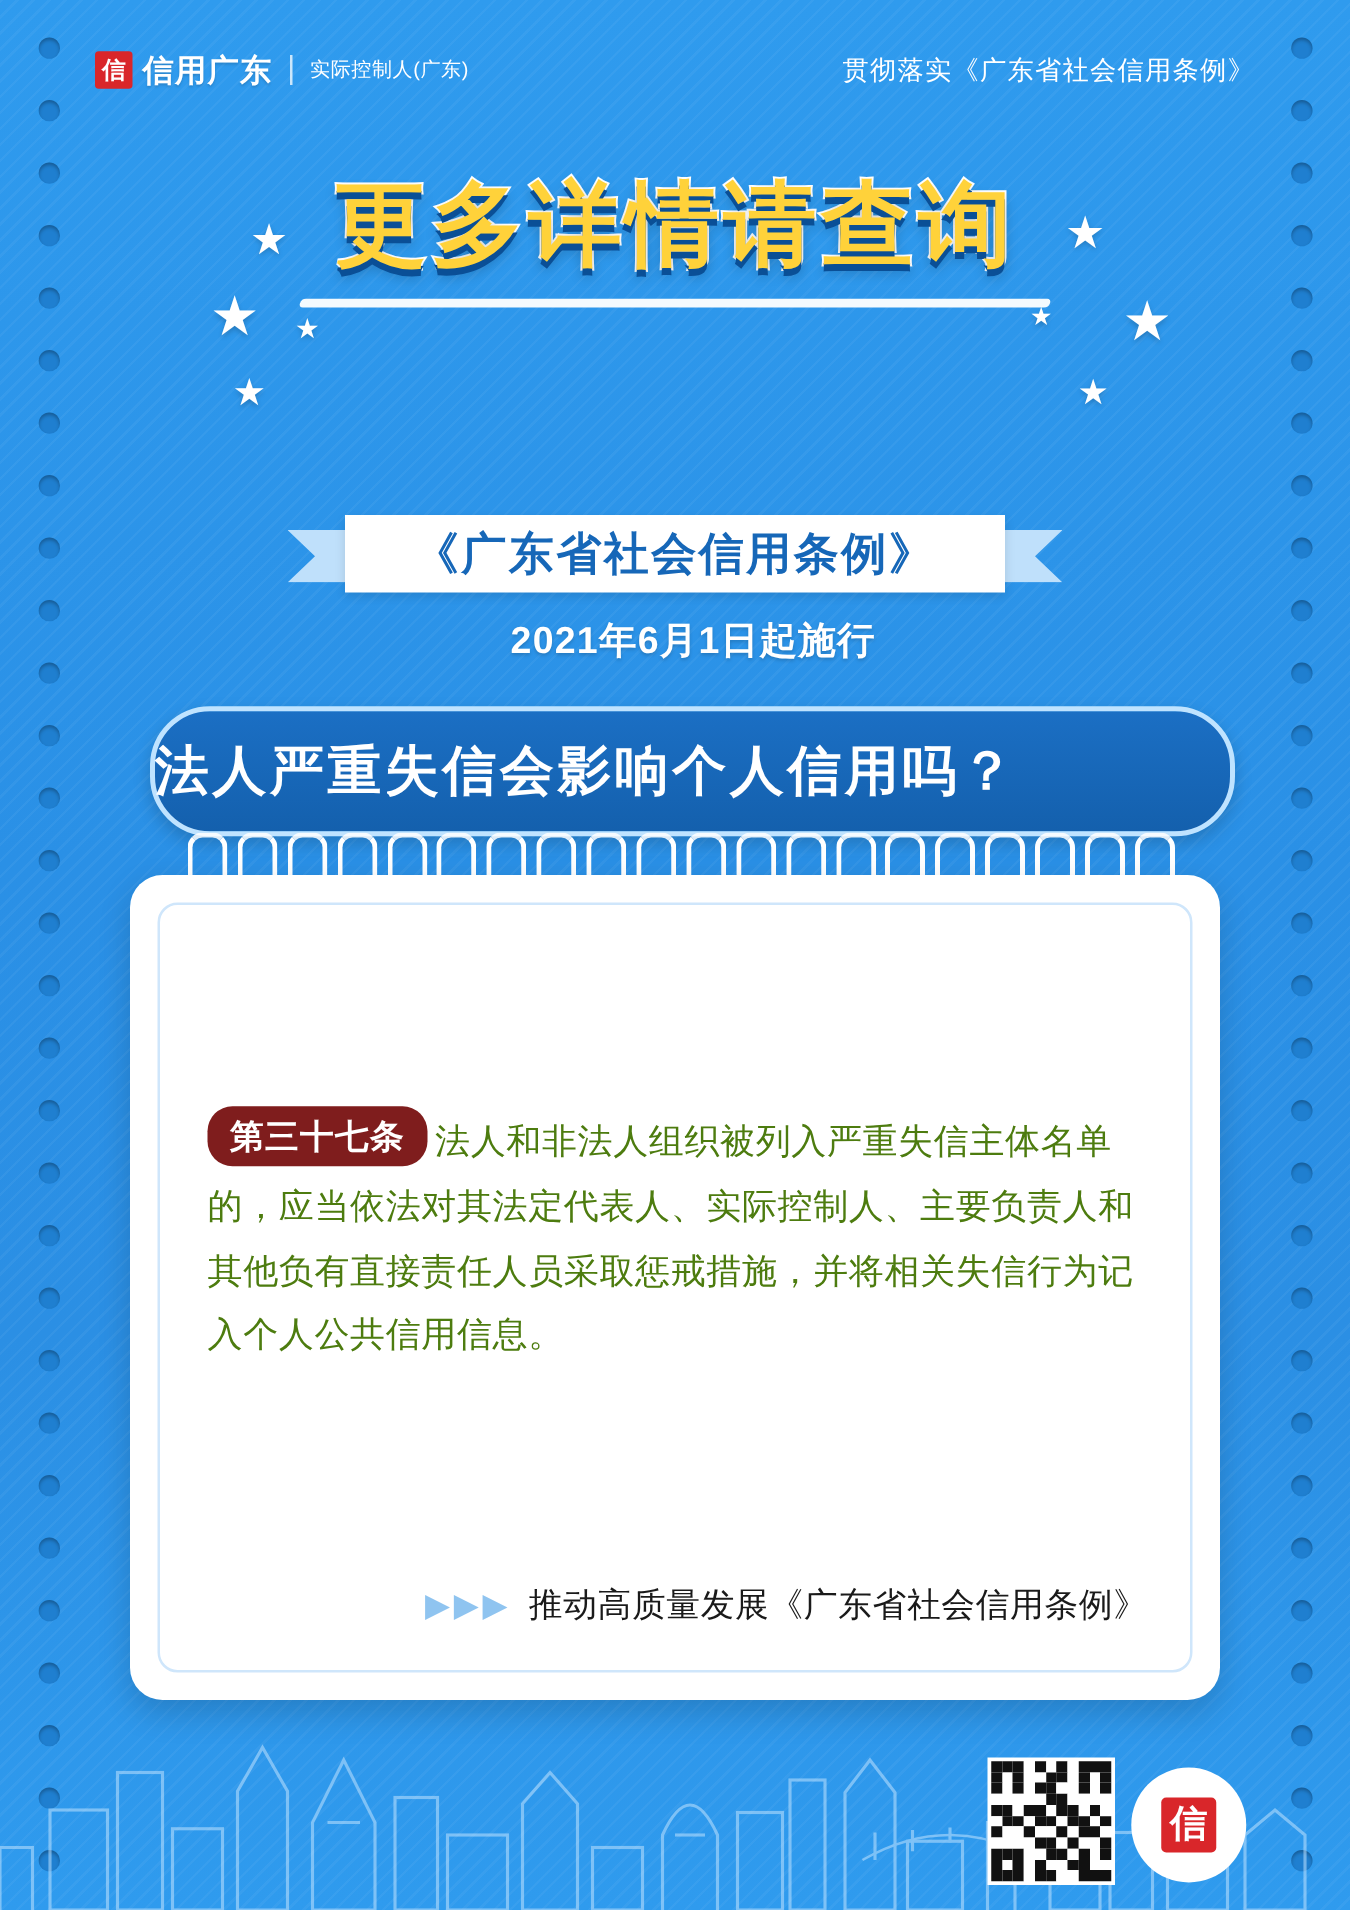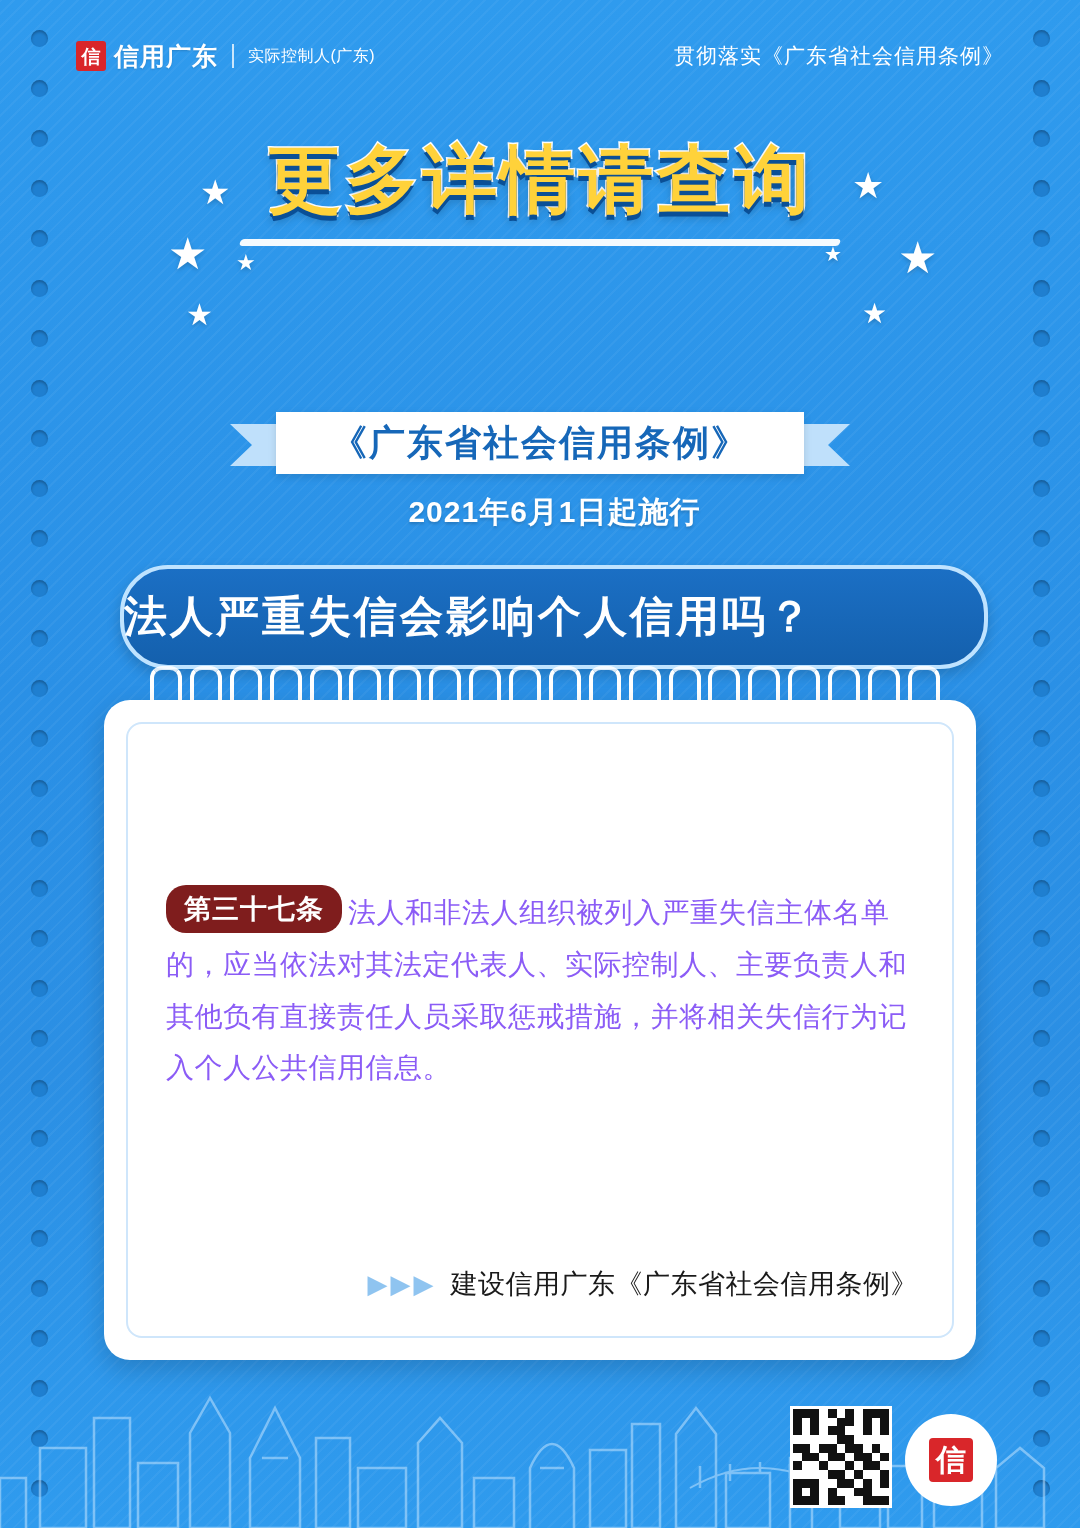--- a/index.html
+++ b/index.html
@@ -262,21 +262,21 @@
     color: #ffffff;
     font-size: 27px;
     font-weight: bold;
     padding: 6px 18px;
     border-radius: 20px;
     letter-spacing: 1px;
     vertical-align: 4px;
     margin-right: 6px;
   }
   .article-text {
-    color: #8b5cf6;
+    color: #4d7c0f;
     font-size: 28px;
     line-height: 1.85;
     letter-spacing: 0.5px;
   }
   .more-line {
     position: absolute;
     bottom: 58px;
     right: 58px;
     display: flex;
     align-items: center;
@@ -478,21 +478,21 @@
     <div class="spiral"></div>
   </div>
 
   <div class="card">
     <div class="card-inner"></div>
     <div class="article">
       <span class="article-badge">第三十七条</span><span class="article-text">法人和非法人组织被列入严重失信主体名单的，应当依法对其法定代表人、实际控制人、主要负责人和其他负有直接责任人员采取惩戒措施，并将相关失信行为记入个人公共信用信息。</span>
     </div>
     <div class="more-line">
       <span class="arrows">▶▶▶</span>
-      <span class="more-text">建设信用广东《广东省社会信用条例》</span>
+      <span class="more-text">推动高质量发展《广东省社会信用条例》</span>
     </div>
   </div>
 
   <svg class="skyline" viewBox="0 0 1080 190" preserveAspectRatio="none">
     <g fill="none" stroke="#bfe2ff" stroke-width="2.5">
       <rect x="40" y="110" width="46" height="80"></rect>
       <rect x="94" y="80" width="36" height="110"></rect>
       <rect x="138" y="125" width="40" height="65"></rect>
       <path d="M190 190 L190 95 L210 60 L230 95 L230 190 Z"></path>
       <path d="M250 190 L250 120 L275 70 L300 120 L300 190 Z"></path>

